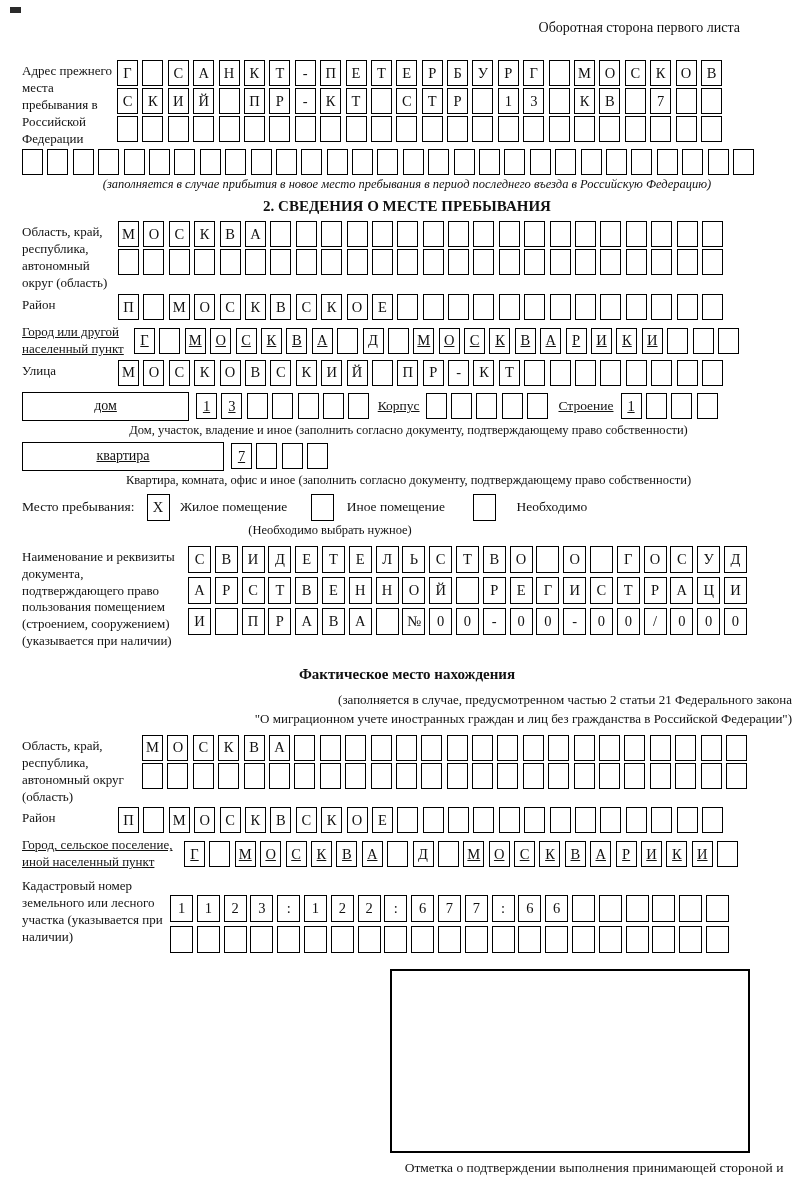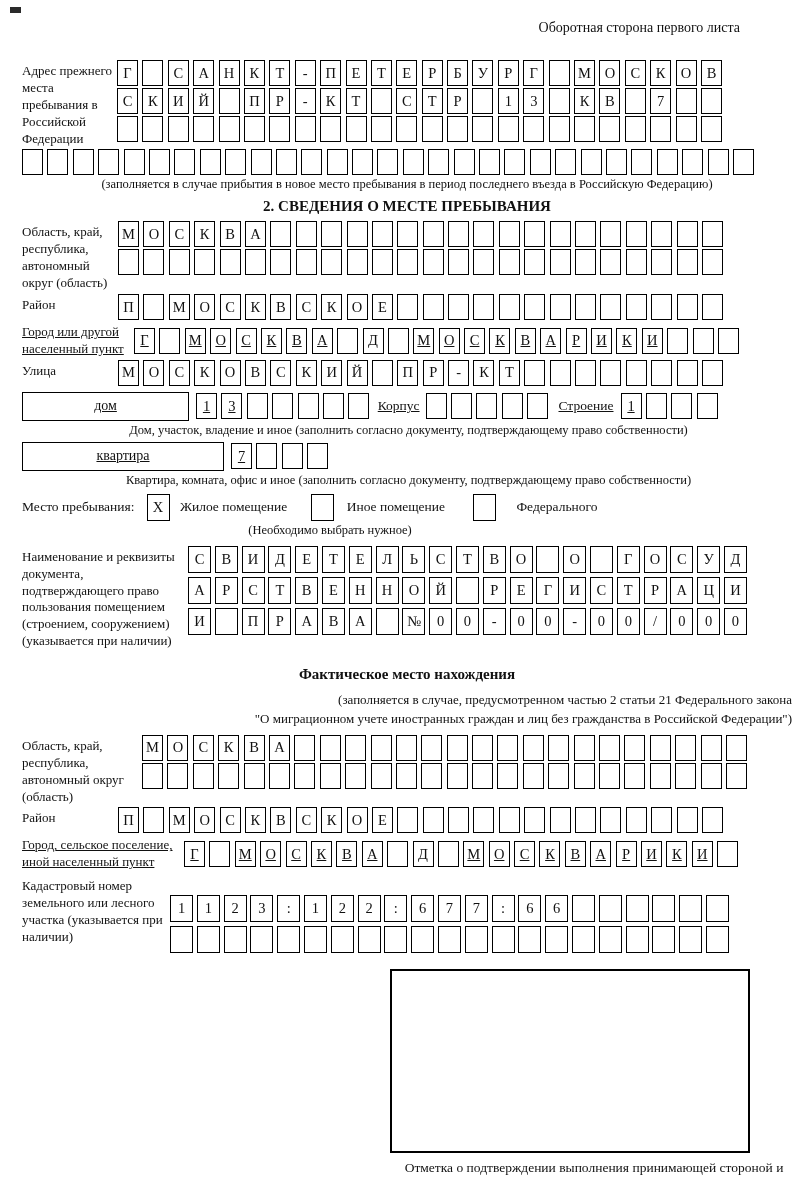--- a/index.html
+++ b/index.html
@@ -16,21 +16,21 @@
   .lbl{font-size:13px;line-height:1.3;flex-shrink:0;padding-top:3px;}
   .rows{display:flex;flex-direction:column;}
   .boxes{display:flex;flex-wrap:nowrap;margin-bottom:2px;}
   .cbox{
     width:19px;height:24px;border:1.8px solid #000;margin-right:4.4px;
     display:flex;align-items:center;justify-content:center;
     font-size:14.5px;flex-shrink:0;background:#fff;box-sizing:content-box;
   }
   .boxes.wide .cbox{width:21px;margin-right:3.8px;height:25px;}
   .caption{font-size:12.5px;margin:2px 0 4px 0;text-align:center;}
-  .capcenter{text-align:center;width:770px;}
+  .capcenter{text-align:center;width:770px;font-style:italic;}
   .sectitle{font-size:15px;font-weight:bold;text-align:center;width:770px;margin:6px 0 6px 0;}
   .bigbox{
     border:1.8px solid #000;height:27px;display:flex;align-items:center;justify-content:center;
     font-size:14px;flex-shrink:0;background:#fff;
   }
   .inlbl{font-size:13.5px;flex-shrink:0;}
   .stay{display:flex;align-items:center;margin-top:6px;margin-bottom:2px;}
   .ck{width:21px;height:25px;}
   .stampbox{width:356px;height:180px;border:2px solid #000;margin-left:368px;margin-top:14px;background:#fff;}
   .stampcap{width:452px;margin-left:346px;margin-top:6px;text-align:center;font-size:13.5px;line-height:1.35;}
@@ -351,21 +351,21 @@
   </div>
   <div class="caption">Квартира, комната, офис и иное (заполнить согласно документу, подтверждающему право собственности)</div>
 
   <div class="stay">
     <span class="inlbl">Место пребывания:</span>
     <span class="cbox ck" style="margin-left:12px">X</span>
     <span class="inlbl" style="margin-left:6px">Жилое помещение</span>
     <span class="cbox ck" style="margin-left:24px"></span>
     <span class="inlbl" style="margin-left:8px">Иное помещение</span>
     <span class="cbox ck" style="margin-left:28px"></span>
-    <span class="inlbl" style="margin-left:16px">Федерального</span>
+    <span class="inlbl" style="margin-left:16px">Необходимо</span>
   </div>
   <div class="caption" style="width:440px;margin-left:88px;text-align:center;margin-bottom:8px">(Необходимо выбрать нужное)</div>
 
   <div class="row">
     <div class="lbl" style="width:166px">Наименование и реквизиты документа, подтверждающего право пользования помещением (строением, сооружением) (указывается при наличии)</div>
     <div class="rows">
       <div class="boxes wide" style="margin-bottom:4px">
           <span class="cbox">С</span>
           <span class="cbox">В</span>
           <span class="cbox">И</span>

